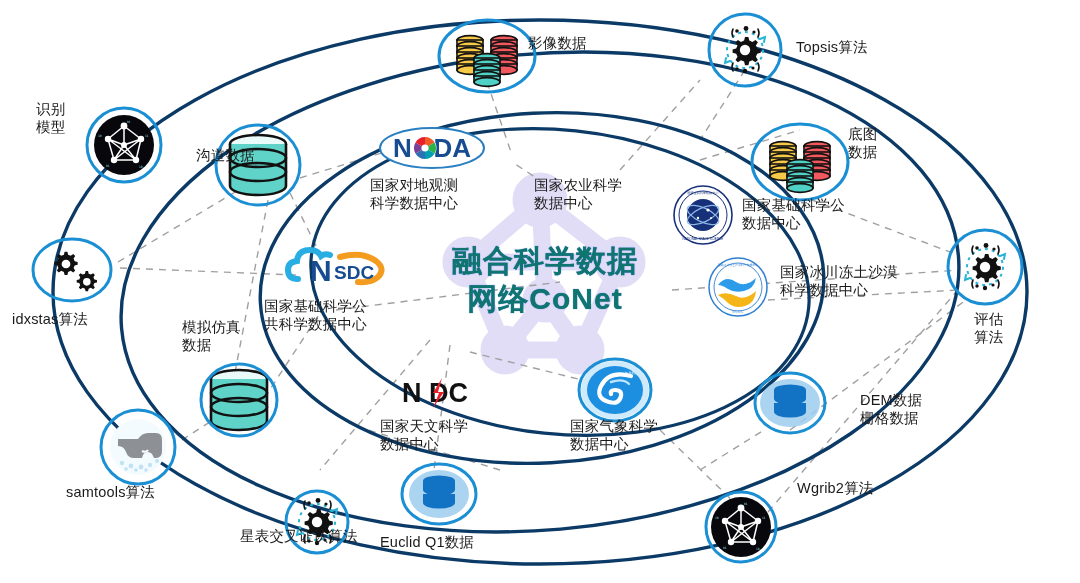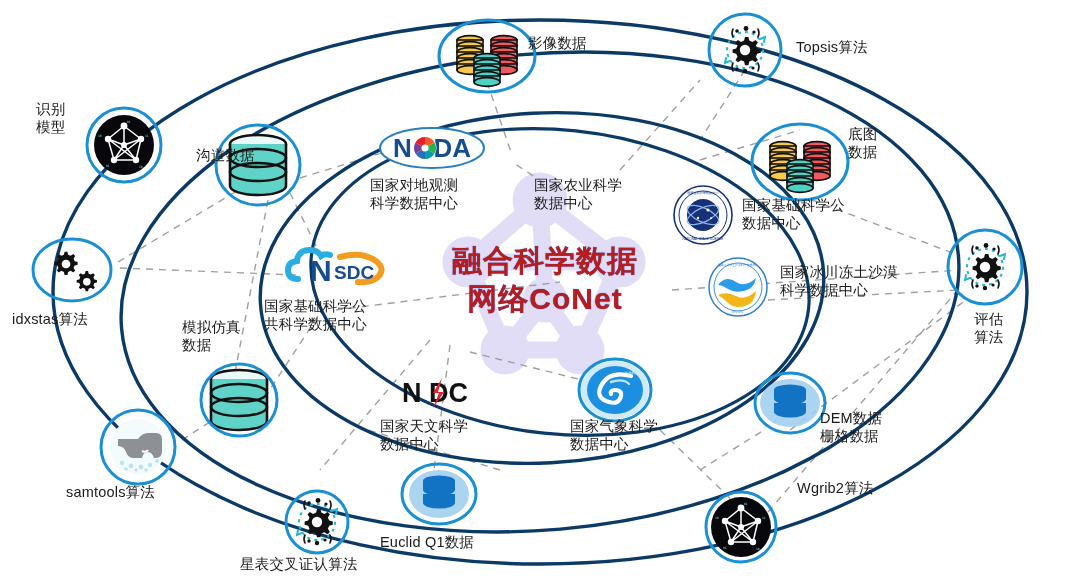--- a/index.html
+++ b/index.html
@@ -3,21 +3,21 @@
 <meta charset="utf-8">
 <style>
   html,body{margin:0;padding:0;background:#ffffff;}
   body{width:1080px;height:583px;overflow:hidden;
        font-family:"Liberation Sans","DejaVu Sans",sans-serif;}
   #stage{position:relative;width:1080px;height:583px;background:#fff;}
   svg.layer{position:absolute;left:0;top:0;width:1080px;height:583px;}
   .lbl{position:absolute;color:#1a1a1a;font-size:14.5px;line-height:1.25;
        text-align:left;white-space:pre-line;letter-spacing:.2px;}
   .node{position:absolute;}
-  .center-title{position:absolute;text-align:center;color:#b91c1c;
+  .center-title{position:absolute;text-align:center;color:#0f766e;
        font-weight:bold;font-size:30px;line-height:1.28;letter-spacing:1px;
        text-shadow:0 0 1px #1a4fd1;}
 </style>
 </head>
 <body>
 
 <div id="stage">
 
   <svg class="layer" viewBox="0 0 1080 583">
     <defs>
@@ -386,25 +386,25 @@
 数据中心</div>
   <div class="lbl" style="left:570px;top:417px;width:124px;">国家气象科学
 数据中心</div>
 
   <div class="lbl" style="left:528px;top:34px;width:100px;">影像数据</div>
   <div class="lbl" style="left:796px;top:38px;width:110px;">Topsis算法</div>
   <div class="lbl" style="left:848px;top:125px;width:70px;">底图
 数据</div>
   <div class="lbl" style="left:974px;top:310px;width:60px;">评估
 算法</div>
-  <div class="lbl" style="left:820px;top:409px;width:90px;">DEM数据
+  <div class="lbl" style="left:820px;top:391px;width:90px;padding-left:40px;">DEM数据
 栅格数据</div>
   <div class="lbl" style="left:797px;top:479px;width:110px;">Wgrib2算法</div>
   <div class="lbl" style="left:380px;top:533px;width:140px;">Euclid Q1数据</div>
-  <div class="lbl" style="left:240px;top:555px;width:160px;">星表交叉证认算法</div>
+  <div class="lbl" style="left:240px;top:527px;width:160px;">星表交叉证认算法</div>
   <div class="lbl" style="left:66px;top:483px;width:140px;">samtools算法</div>
   <div class="lbl" style="left:182px;top:318px;width:86px;">模拟仿真
 数据</div>
   <div class="lbl" style="left:12px;top:310px;width:130px;">idxstas算法</div>
   <div class="lbl" style="left:36px;top:100px;width:70px;">识别
 模型</div>
   <div class="lbl" style="left:196px;top:98px;width:110px;margin-top:48px;">沟道数据</div>
 
 </div>
 

